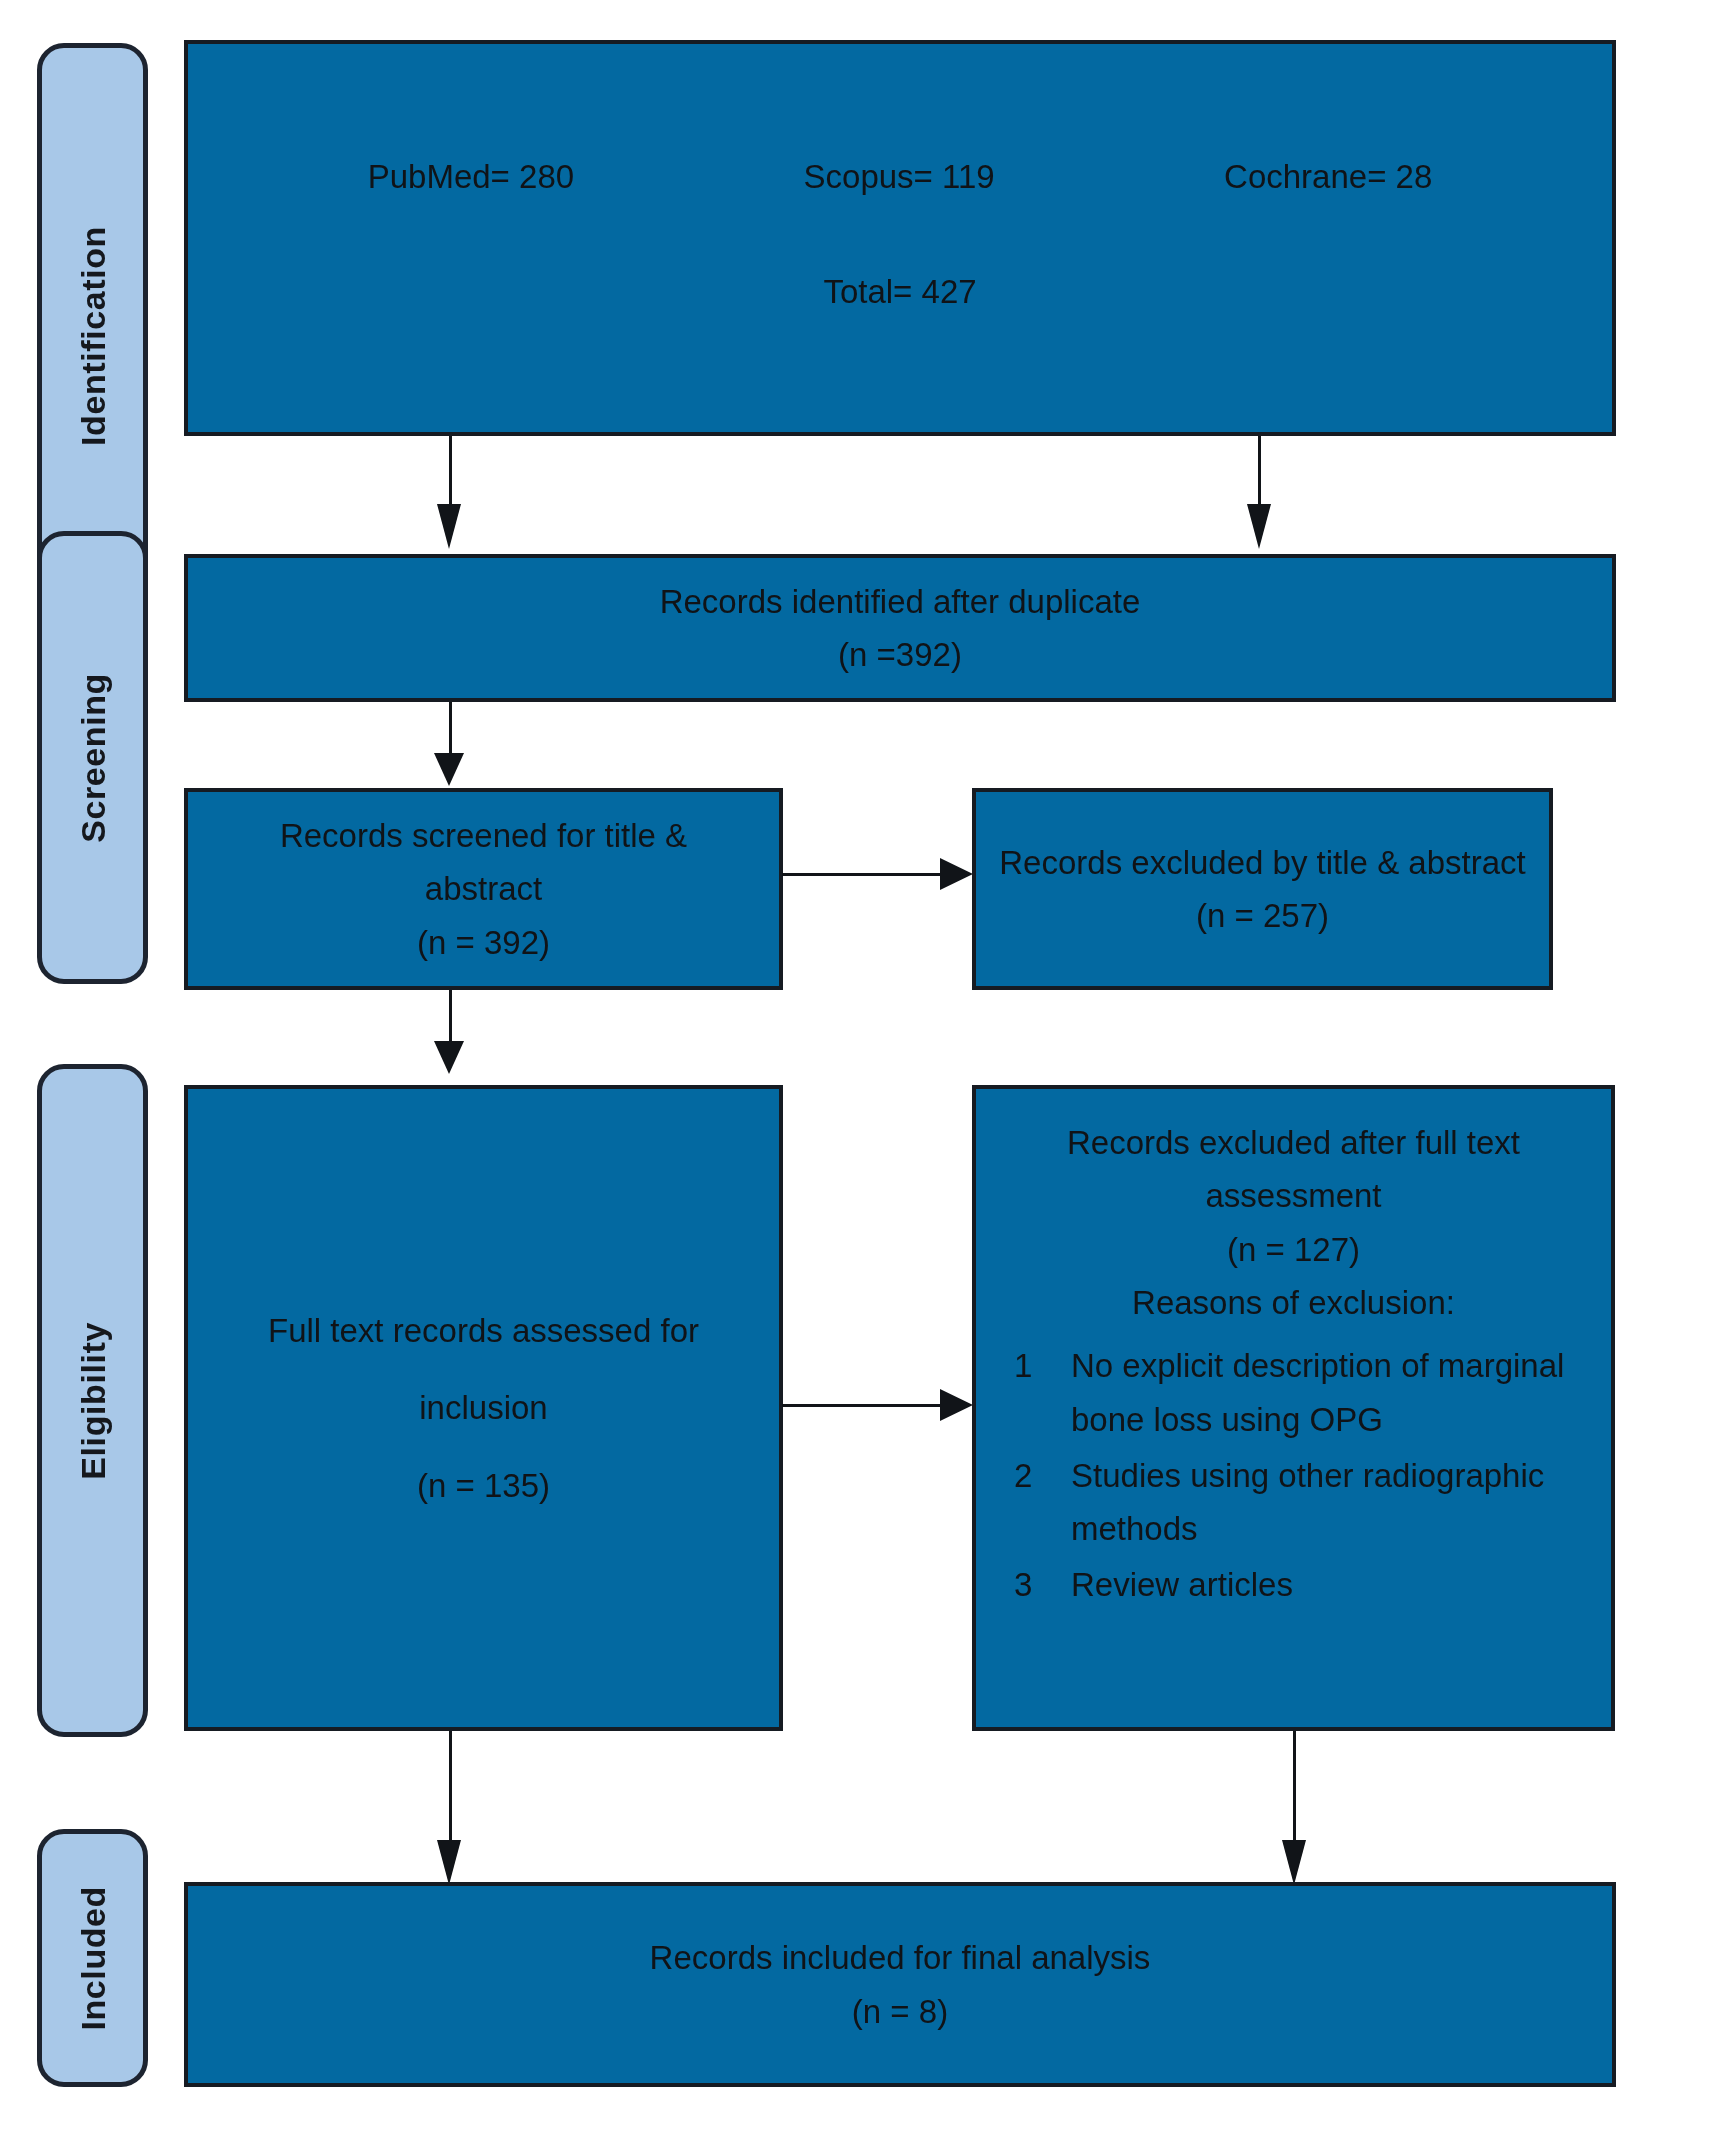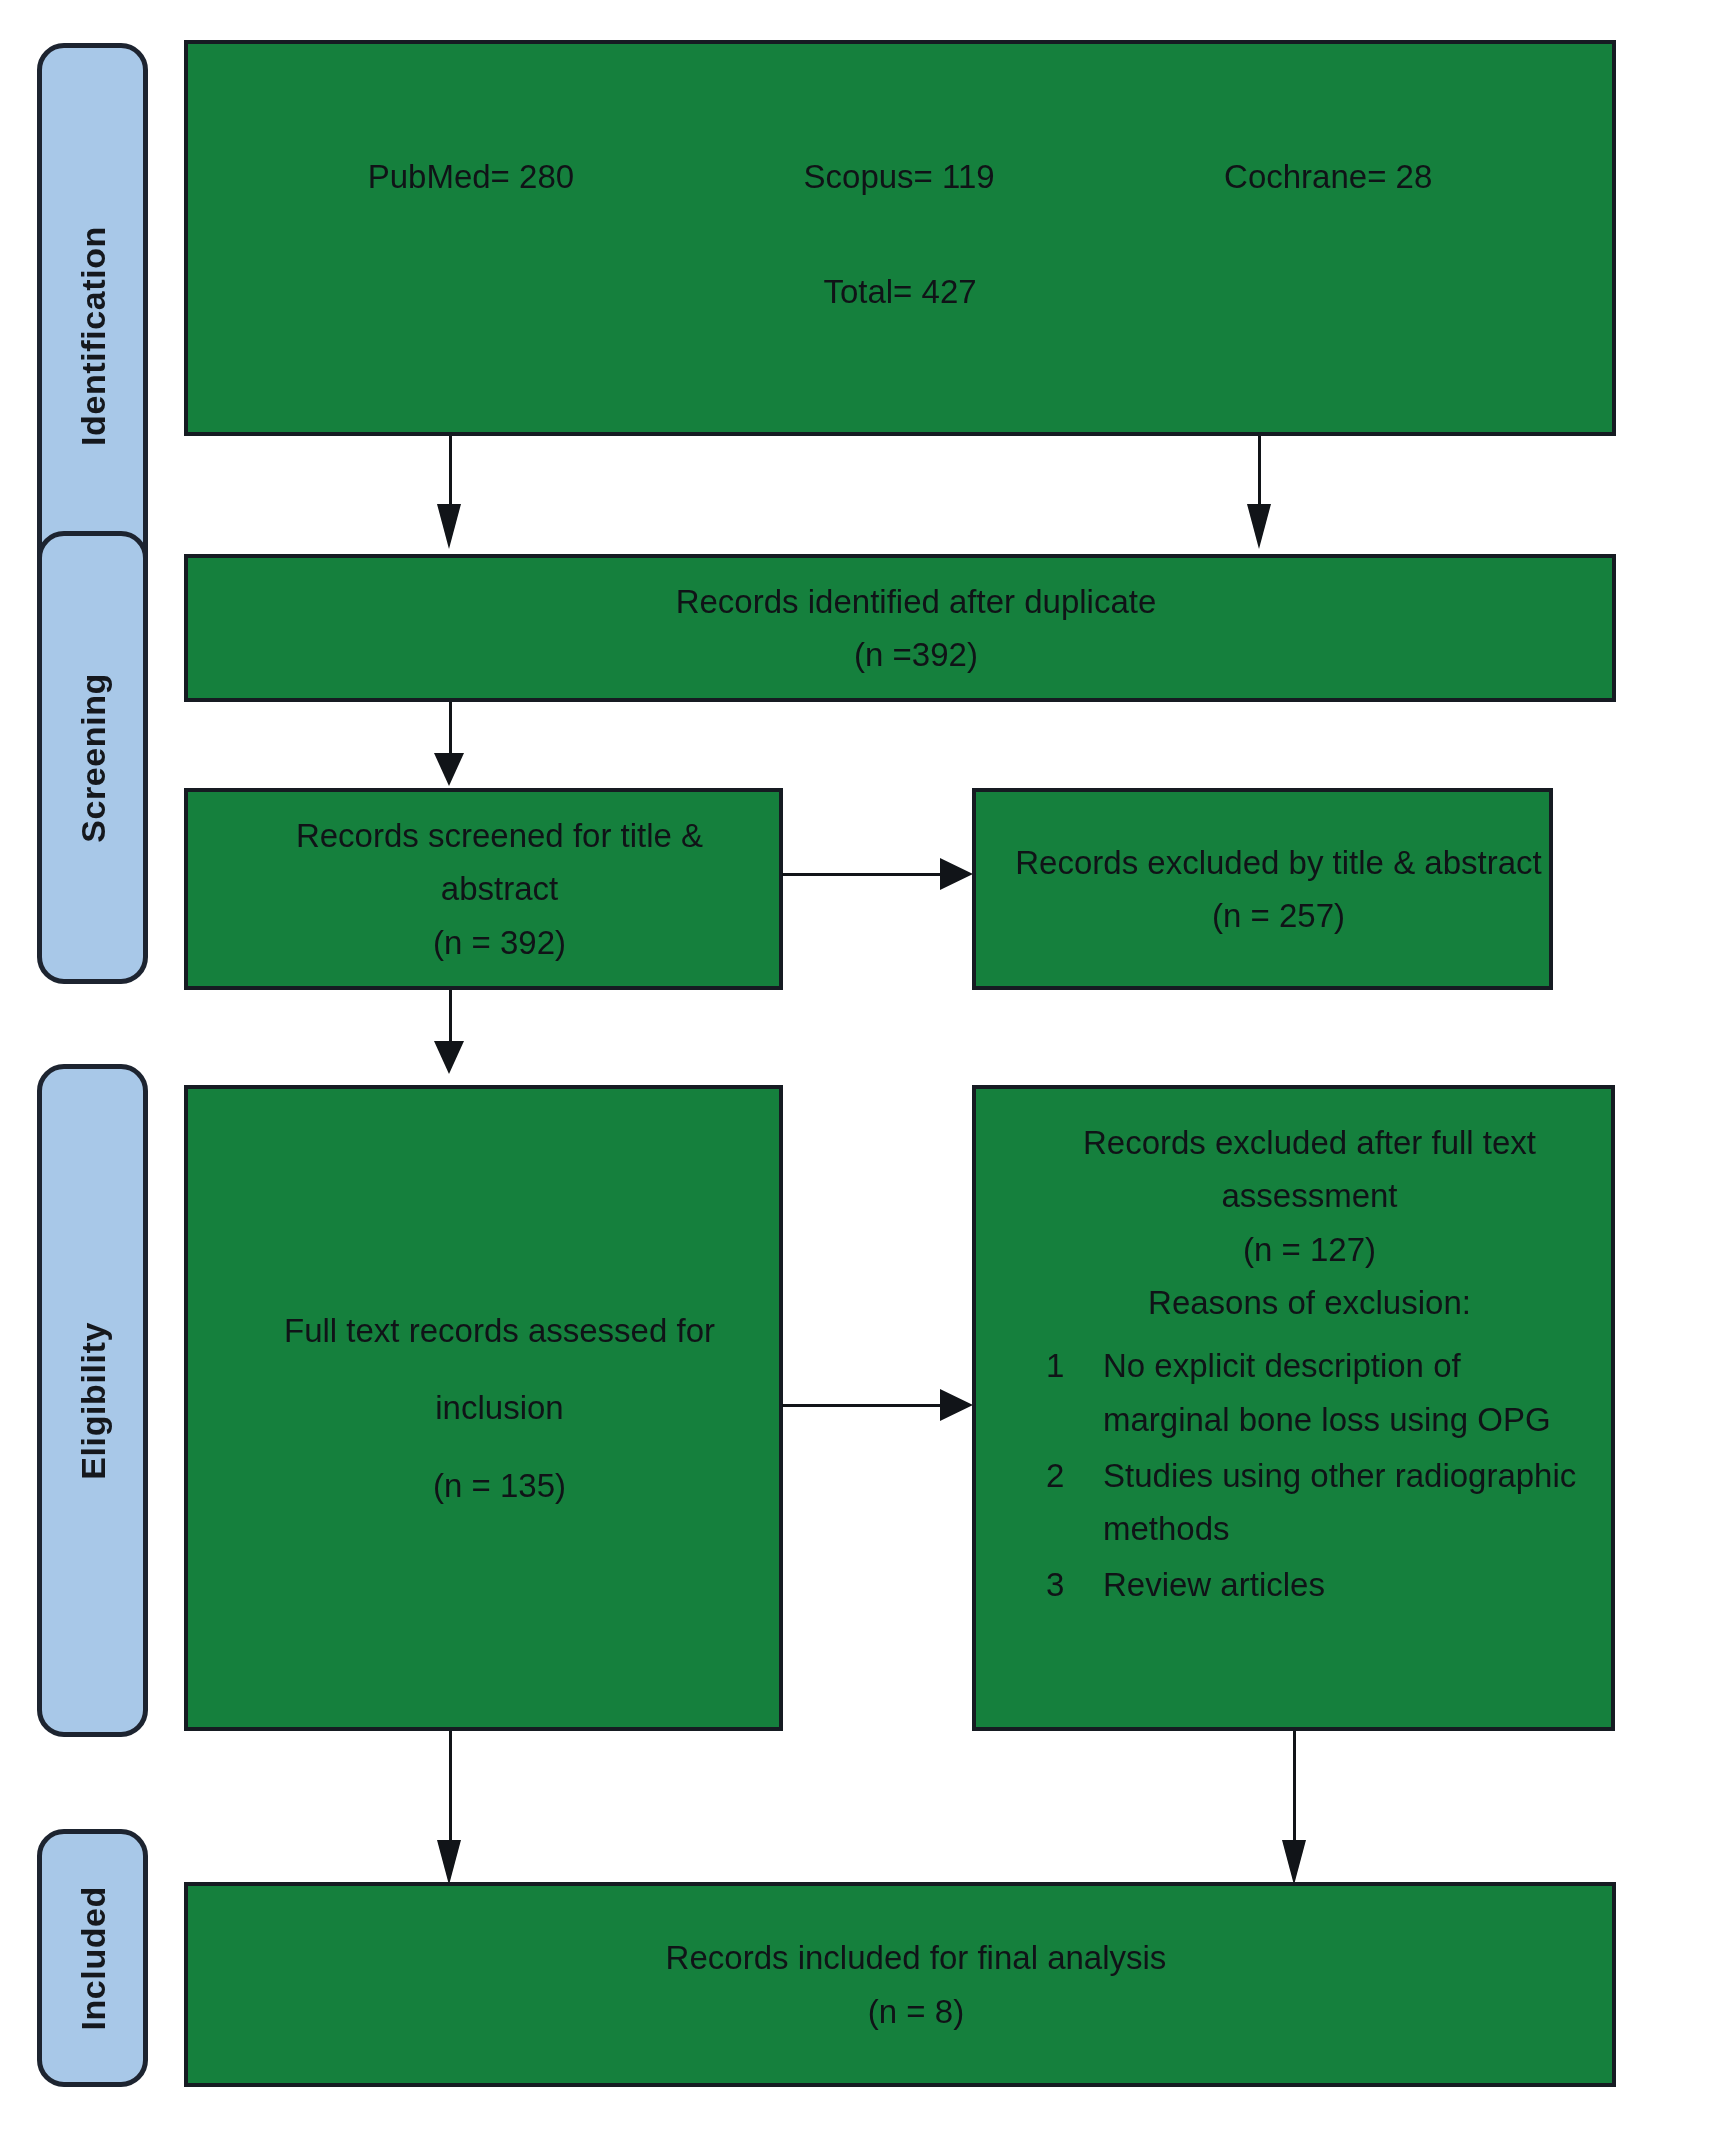--- a/index.html
+++ b/index.html
@@ -34,30 +34,29 @@
     font-weight:bold;
     color:#15181d;
     letter-spacing:0.6px;
     white-space:nowrap;
     line-height:1;
   }
 
   
   .flow-box{
     position:absolute;
-    background:#15803d;
+    background:#0369a1;
     border:4.7px solid #161b22;
     box-sizing:border-box;
     display:flex;
     flex-direction:column;
     align-items:center;
     justify-content:center;
     text-align:center;
     color:#101317;
-    padding-left:32px;
   }
   .flow-box .line{
     font-size:33px;
     line-height:1.62;
     white-space:nowrap;
   }
 
   
   .src-row{
     position:absolute;

